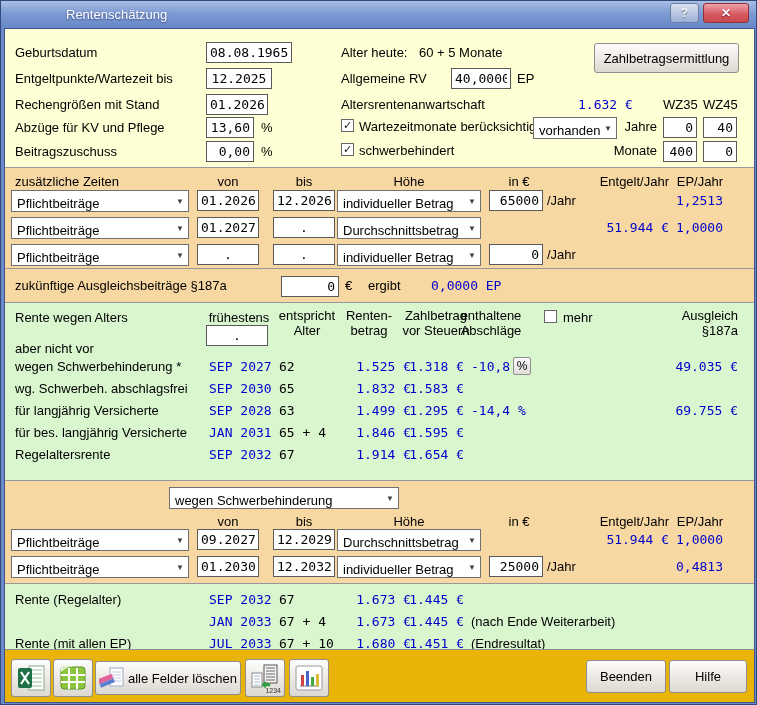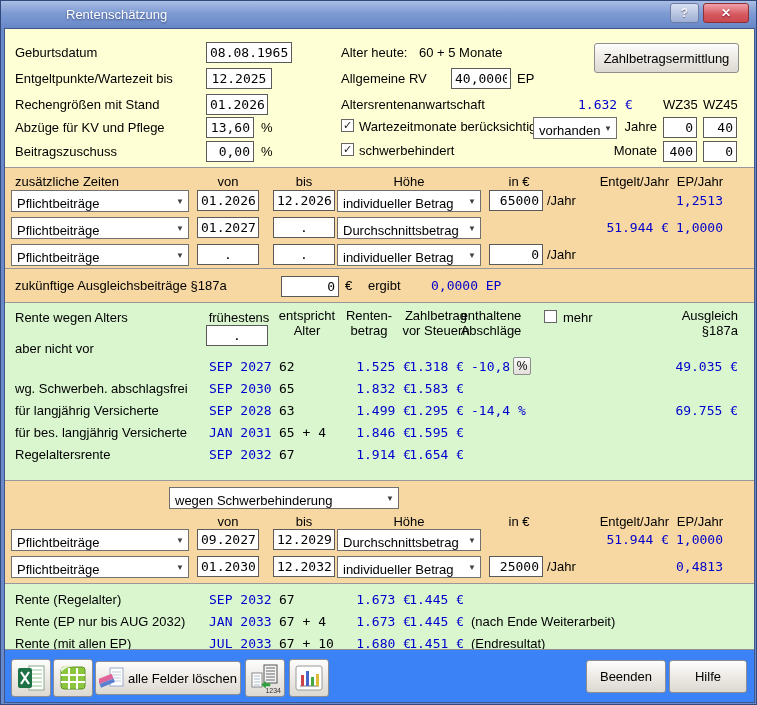--- a/index.html
+++ b/index.html
@@ -17,21 +17,21 @@
     border:1px solid #8E3036;color:#fff;text-shadow:0 1px 1px #702;}
   .content{position:absolute;left:4px;top:28px;width:749px;height:673px;overflow:hidden;
     box-shadow:0 0 0 1px #40568A;background:#FFFFD5;}
   .sec{position:absolute;left:0;width:749px;box-sizing:border-box;}
   #sec-general{top:0;height:138px;background:#FFFFD5;}
   #sec-zusatz{top:138px;height:101px;background:#F7D8A3;border-top:1px solid #98989C;}
   #sec-187a{top:239px;height:34px;background:#F7D8A3;border-top:1px solid #98989C;}
   #sec-rente{top:273px;height:178px;background:#D9F6CF;border-top:1px solid #98989C;}
   #sec-weiter{top:451px;height:103px;background:#F7D8A3;border-top:1px solid #98989C;}
   #sec-ergebnis{top:554px;height:66px;background:#D9F6CF;border-top:1px solid #98989C;}
-  #sec-footer{top:620px;height:53px;background:#3b82f6;border-top:1px solid #8F8F8F;}
+  #sec-footer{top:620px;height:53px;background:#eab308;border-top:1px solid #8F8F8F;}
   .lbl{position:absolute;font-size:13px;color:#000;white-space:nowrap;line-height:16px;}
   .sm{font-size:12.4px;}
   .hdr{position:absolute;font-size:13px;color:#000;text-align:center;line-height:15px;white-space:nowrap;}
   .hdr2{position:absolute;font-size:13px;color:#000;text-align:center;line-height:15px;white-space:pre-line;}
   .val{position:absolute;font-family:"DejaVu Sans Mono",monospace;font-size:13px;color:#0000CD;
     white-space:nowrap;line-height:16px;}
   .val.k{color:#000;}
   .inp{position:absolute;height:21px;border:1px solid #5A5A5A;background:#fff;
     font:13px "DejaVu Sans Mono",monospace;color:#000;padding:0 3px;box-sizing:border-box;outline:none;}
   .inp.c{text-align:center;}
@@ -182,20 +182,21 @@
       <span class="hdr2" style="left:396px;top:5px;width:70px">Zahlbetrag
 vor Steuern</span>
       <span class="hdr2" style="left:453px;top:5px;width:66px">enthaltene
 Abschläge</span>
       <div class="cb" style="left:539px;top:7px"><span></span></div>
       <span class="lbl" style="left:558px;top:7px">mehr</span>
       <span class="hdr2" style="right:16px;top:5px;text-align:right">Ausgleich
 §187a</span>
       <input class="inp c" style="left: 201px; top: 22px; width: 62px;" value=".">
 
+      <span class="lbl" style="left:10px;top:56px">wegen Schwerbehinderung *</span>
       <span class="val" style="left:204px;top:56px">SEP 2027</span>
       <span class="val k" style="left:274px;top:56px">62</span>
       <span class="val" style="right:343px;top:56px">1.525 €</span>
       <span class="val" style="right:290px;top:56px">1.318 €</span>
       <span class="val" style="left:466px;top:56px">-10,8</span>
       <div class="pct" style="left:508px;top:54px">
           <span>%</span>
         </div>
       <span class="val" style="right:16px;top:56px">49.035 €</span>
 
@@ -268,21 +269,20 @@
     </div>
 
     <div class="sec" id="sec-ergebnis">
       <span class="lbl" style="left:10px;top:8px">Rente (Regelalter)</span>
       <span class="val" style="left:204px;top:8px">SEP 2032</span>
       <span class="val k" style="left:274px;top:8px">67</span>
       <span class="val" style="right:343px;top:8px">1.673 €</span>
       <span class="val" style="right:290px;top:8px">1.445 €</span>
       <span class="lbl" style="left:466px;top:8px"></span>
 
-      <span class="lbl" style="left:10px;top:30px">Rente (EP nur bis AUG 2032)</span>
       <span class="val" style="left:204px;top:30px">JAN 2033</span>
       <span class="val k" style="left:274px;top:30px">67 + 4</span>
       <span class="val" style="right:343px;top:30px">1.673 €</span>
       <span class="val" style="right:290px;top:30px">1.445 €</span>
       <span class="lbl" style="left:466px;top:30px">(nach Ende Weiterarbeit)</span>
 
       <span class="lbl" style="left:10px;top:52px">Rente (mit allen EP)</span>
       <span class="val" style="left:204px;top:52px">JUL 2033</span>
       <span class="val k" style="left:274px;top:52px">67 + 10</span>
       <span class="val" style="right:343px;top:52px">1.680 €</span>

